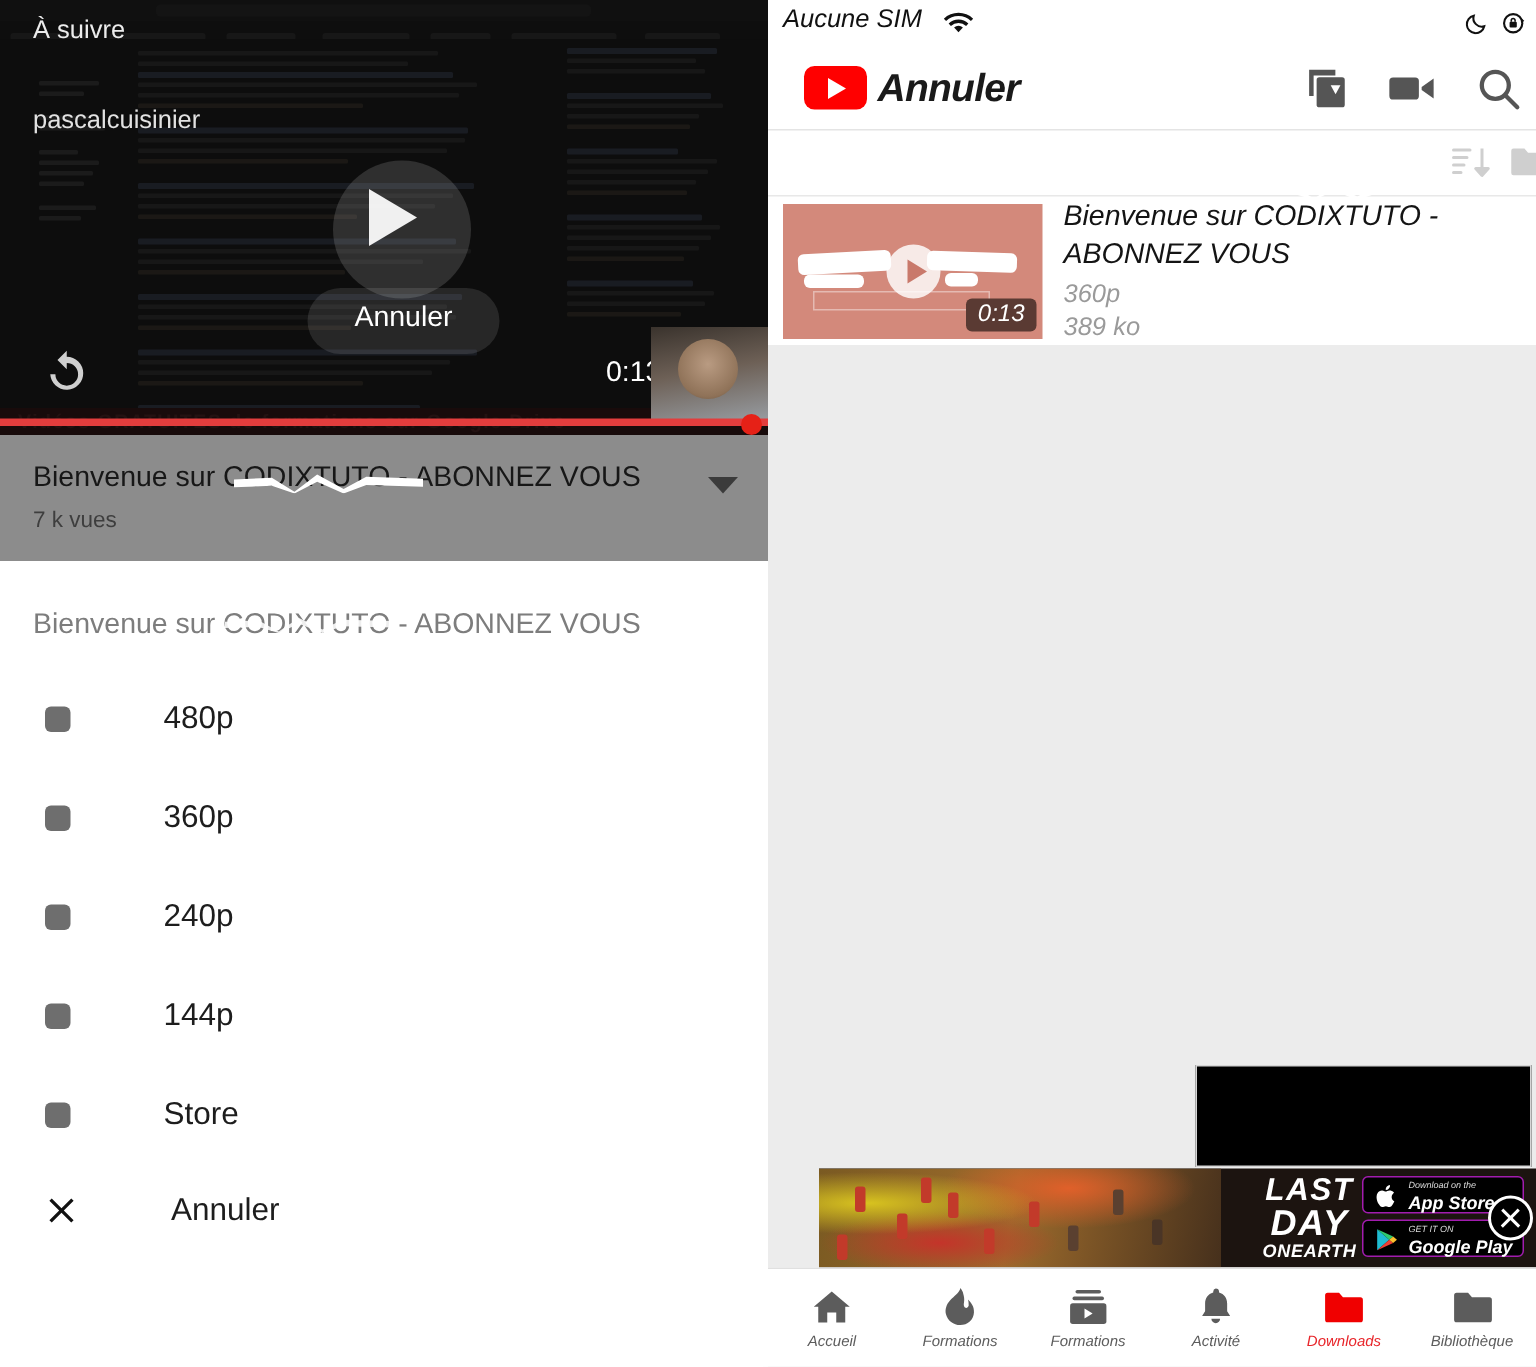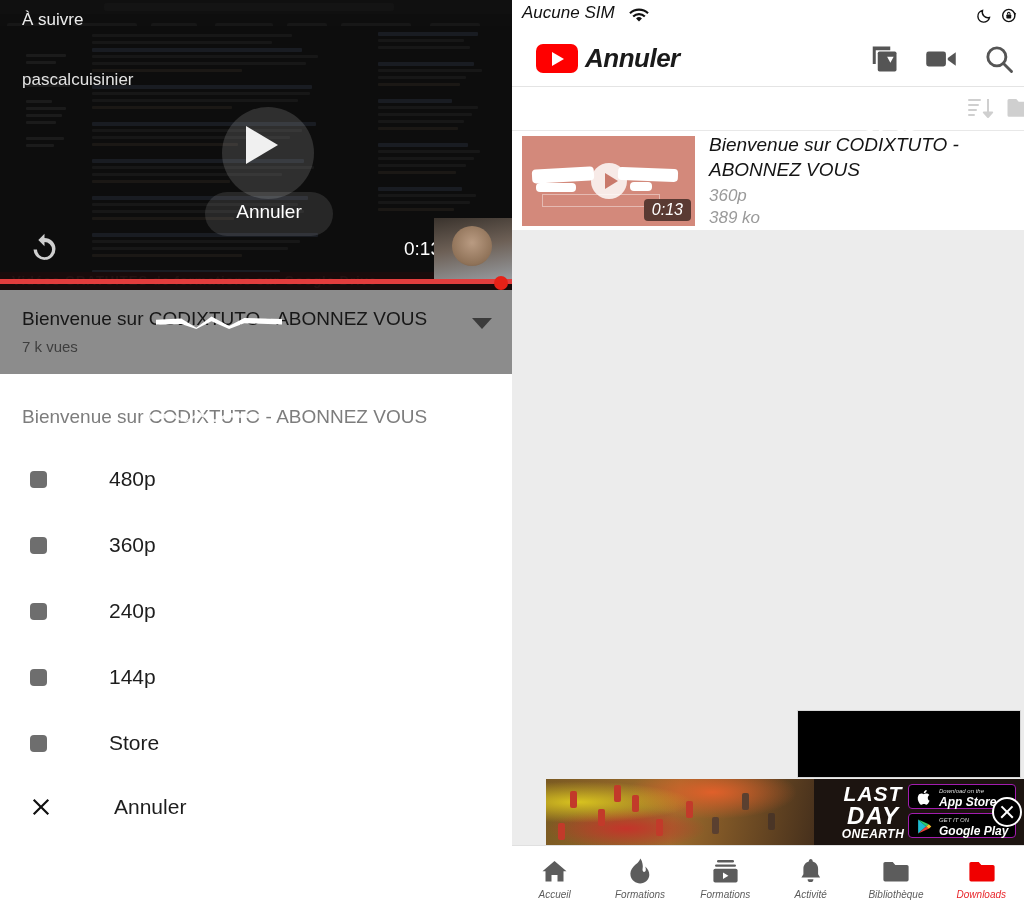--- a/index.html
+++ b/index.html
@@ -705,31 +705,31 @@
       </div>
       <div class="nav-item">
         <span class="nav-icon">
           <svg width="23" height="26" viewBox="0 0 23 26">
             <path d="M11.5 1a2.2 2.2 0 0 1 2.2 2.1v.5c3.4.9 5.4 3.7 5.4 7.4v5.2l2 3.2H2.4l2-3.2V11c0-3.7 2-6.5 5.4-7.4v-.5A2.2 2.2 0 0 1 11.5 1z" fill="#5c5c5c"></path>
             <path d="M8.6 21.2h5.8a2.9 2.9 0 0 1-5.8 0z" fill="#5c5c5c"></path>
           </svg>
         </span>
         <span class="nav-label">Activité</span>
       </div>
+      <div class="nav-item active">
+        <span class="nav-icon">
+          <svg width="27" height="23" viewBox="0 0 27 23">
+              <path d="M1.4 3.6A1.7 1.7 0 0 1 3.1 1.9h7.6l2.6 3h11.6a1.7 1.7 0 0 1 1.7 1.7v13.2a1.7 1.7 0 0 1-1.7 1.7H3.1a1.7 1.7 0 0 1-1.7-1.7z" fill="#f00000"></path>
+            </svg>
+        </span>
+        <span class="nav-label">Downloads</span>
+      </div>
       <div class="nav-item">
         <span class="nav-icon">
           <svg width="27" height="23" viewBox="0 0 27 23">
               <path d="M1.4 3.6A1.7 1.7 0 0 1 3.1 1.9h7.6l2.6 3h11.6a1.7 1.7 0 0 1 1.7 1.7v13.2a1.7 1.7 0 0 1-1.7 1.7H3.1a1.7 1.7 0 0 1-1.7-1.7z" fill="#5c5c5c"></path>
             </svg>
         </span>
         <span class="nav-label">Bibliothèque</span>
       </div>
-      <div class="nav-item active">
-        <span class="nav-icon">
-          <svg width="27" height="23" viewBox="0 0 27 23">
-              <path d="M1.4 3.6A1.7 1.7 0 0 1 3.1 1.9h7.6l2.6 3h11.6a1.7 1.7 0 0 1 1.7 1.7v13.2a1.7 1.7 0 0 1-1.7 1.7H3.1a1.7 1.7 0 0 1-1.7-1.7z" fill="#f00000"></path>
-            </svg>
-        </span>
-        <span class="nav-label">Downloads</span>
-      </div>
     </div>
   </div>
 </div>
 
 </body></html>

